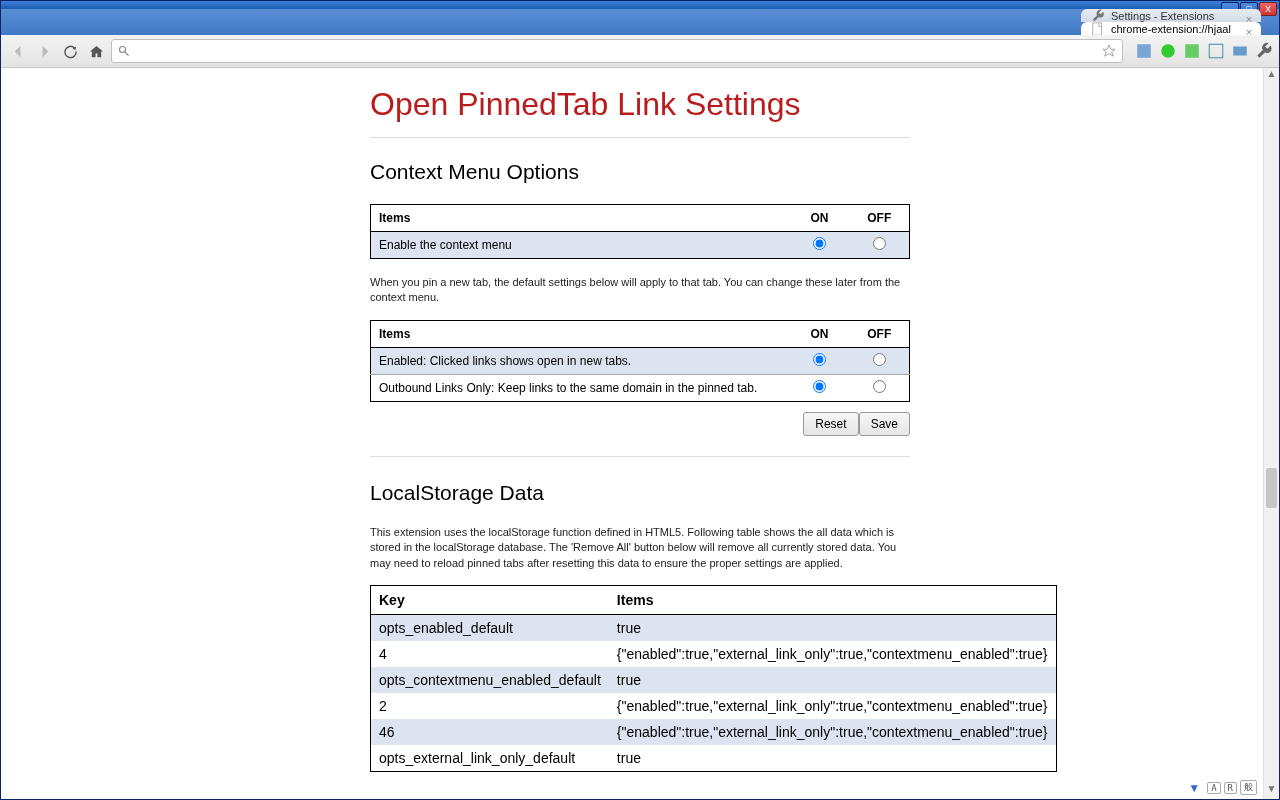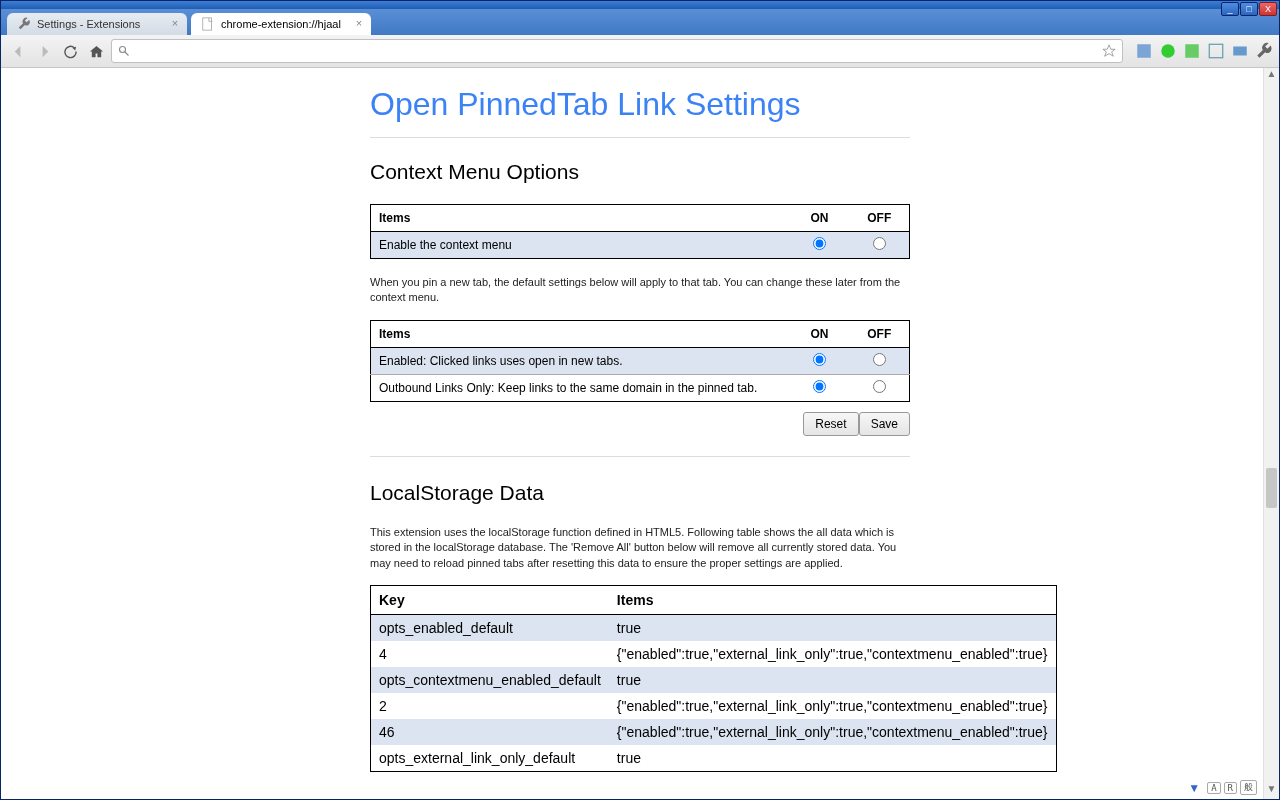--- a/index.html
+++ b/index.html
@@ -44,21 +44,22 @@
   background: linear-gradient(#e66, #c33);
   border-color: #722;
 }
 
 
 .tabstrip {
   height: 26px;
   background: linear-gradient(#5a8fd6, #4179c4);
   display: flex;
   align-items: flex-end;
-  padding: 0 6px;
+  padding: 0 14px;
+  flex-direction: column;
 }
 .tab {
   height: 22px;
   background: linear-gradient(#e7ecf2, #d3dbe6);
   border-top-left-radius: 6px;
   border-top-right-radius: 6px;
   margin-right: 4px;
   padding: 0 22px 0 10px;
   display: flex;
   align-items: center;
@@ -162,21 +163,21 @@
 }
 .page-inner {
   width: 540px;
   margin: 0 auto;
 }
 
 h1.page-title {
   font-size: 32px;
   font-weight: normal;
   margin: 18px 0 10px 0;
-  color: #3b82f6;
+  color: #b91c1c;
 }
 hr.sep { border: none; border-top: 1px solid #ddd; margin: 14px 0 22px 0; }
 
 h2.section-title {
   font-size: 21px;
   font-weight: normal;
   margin: 0 0 20px 0;
 }
 
 
@@ -393,21 +394,21 @@
         <table class="opt row-between">
           <thead>
             <tr>
               <th>Items</th>
               <th class="col-on">ON</th>
               <th class="col-off">OFF</th>
             </tr>
           </thead>
           <tbody id="opt-tbody-2">
               <tr>
-                <td>Enabled: Clicked links uses open in new tabs.</td>
+                <td>Enabled: Clicked links shows open in new tabs.</td>
                 <td class="center"><input type="radio" name="g2_0" checked="" style=""></td>
                 <td class="center"><input type="radio" name="g2_0" style=""></td>
               </tr>
               <tr>
                 <td>Outbound Links Only: Keep links to the same domain in the pinned tab.</td>
                 <td class="center"><input type="radio" name="g2_1" checked="" style=""></td>
                 <td class="center"><input type="radio" name="g2_1" style=""></td>
               </tr>
             </tbody>
         </table>

